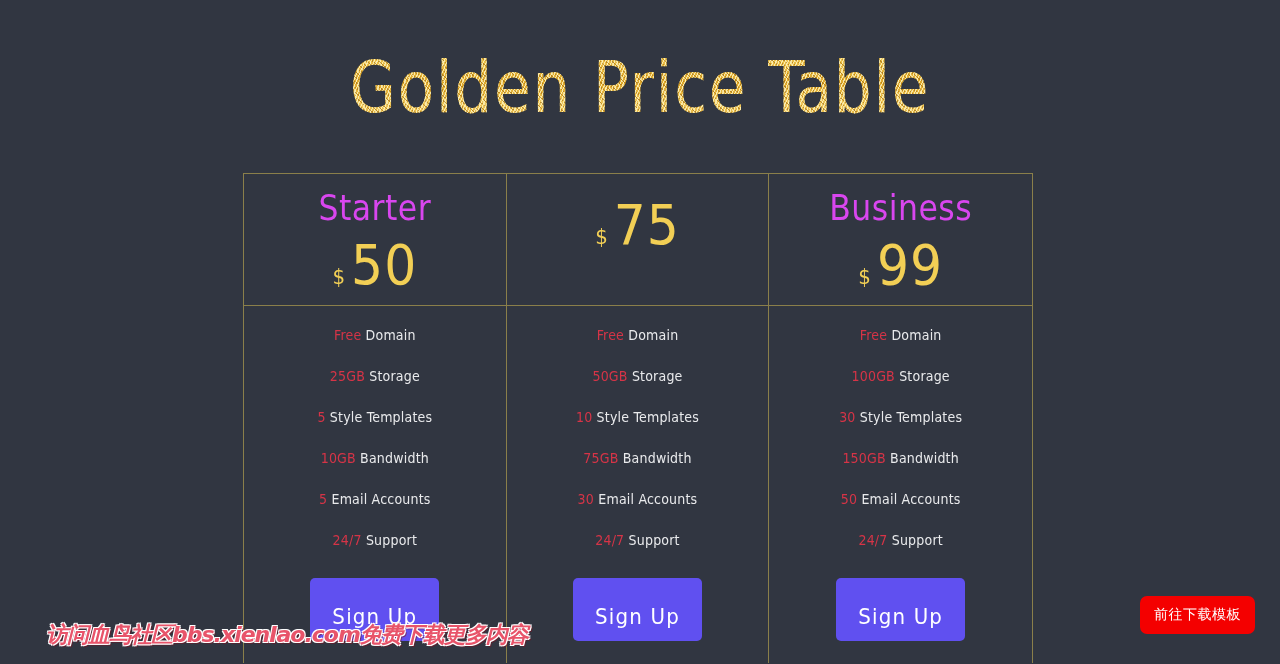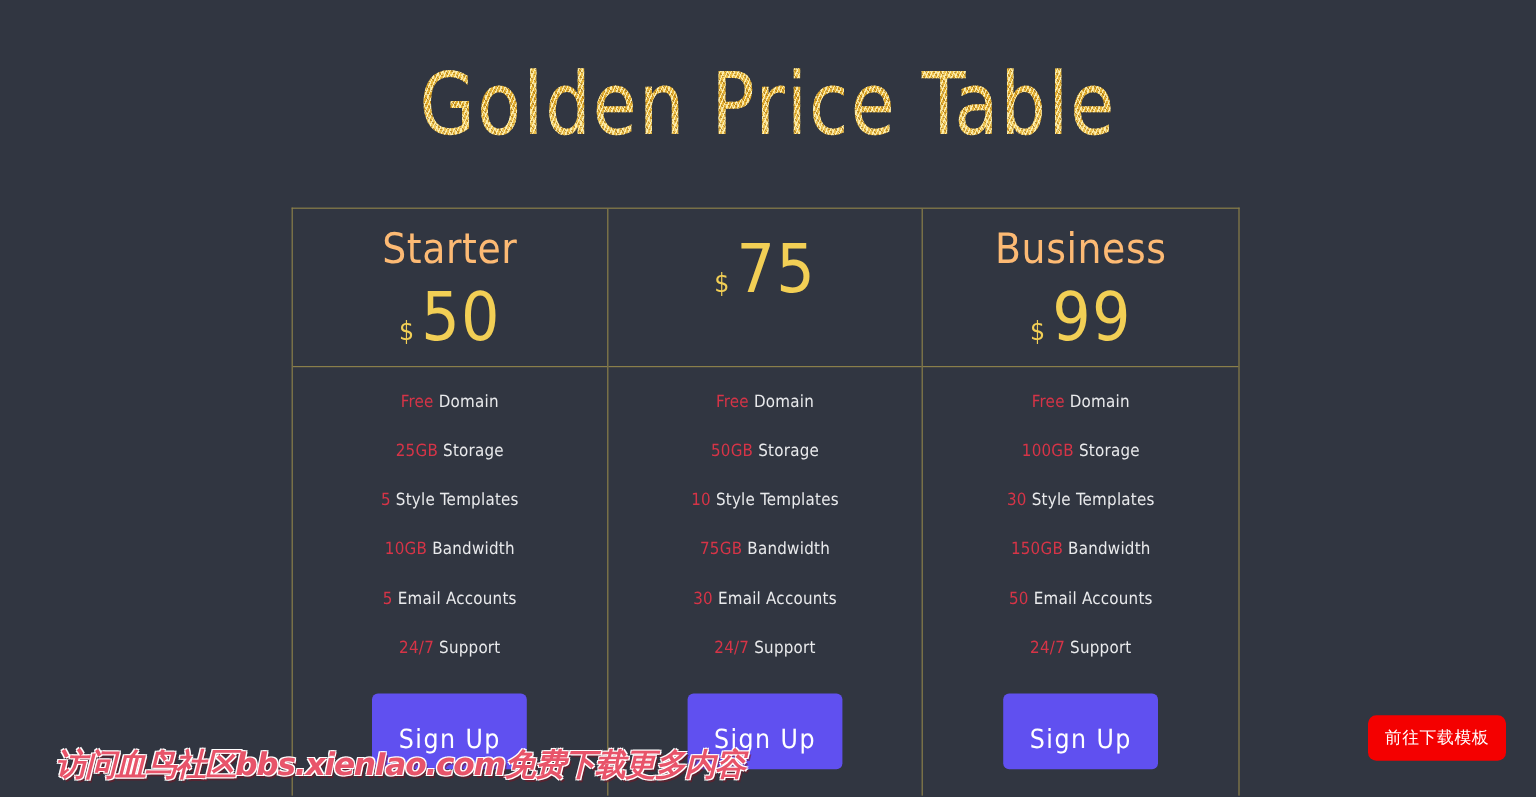--- a/index.html
+++ b/index.html
@@ -70,21 +70,21 @@
     flex-direction:column;
     align-items:center;
     justify-content:flex-start;
     padding-top:14px;
   }
 
   .plan-name {
     font-family:"DejaVu Sans Condensed","Liberation Sans", sans-serif;
     font-size:35px;
     font-weight:400;
-    color:#fdba74;
+    color:#d946ef;
     letter-spacing:.5px;
     line-height:1.15;
   }
 
   .plan-price {
     margin-top:9px;
     display:flex;
     align-items:flex-end;
     color:#f2cf55;
     line-height:1;
@@ -134,21 +134,21 @@
     letter-spacing:1.2px;
     cursor:pointer;
   }
 
   
   #watermark-text {
     position:absolute;
     left:46px;
     top:620px;
     font-family:"DejaVu Sans","Liberation Sans", sans-serif;
-    font-size:26px;
+    font-size:22px;
     font-weight:bold;
     font-style:italic;
     color:#e8546a;
     letter-spacing:-1px;
     white-space:nowrap;
     text-shadow:
       -1px -1px 0 #ffffff,  1px -1px 0 #ffffff,
       -1px  1px 0 #ffffff,  1px  1px 0 #ffffff,
        2px  2px 0 rgba(120,20,35,.55);
     pointer-events:none;

